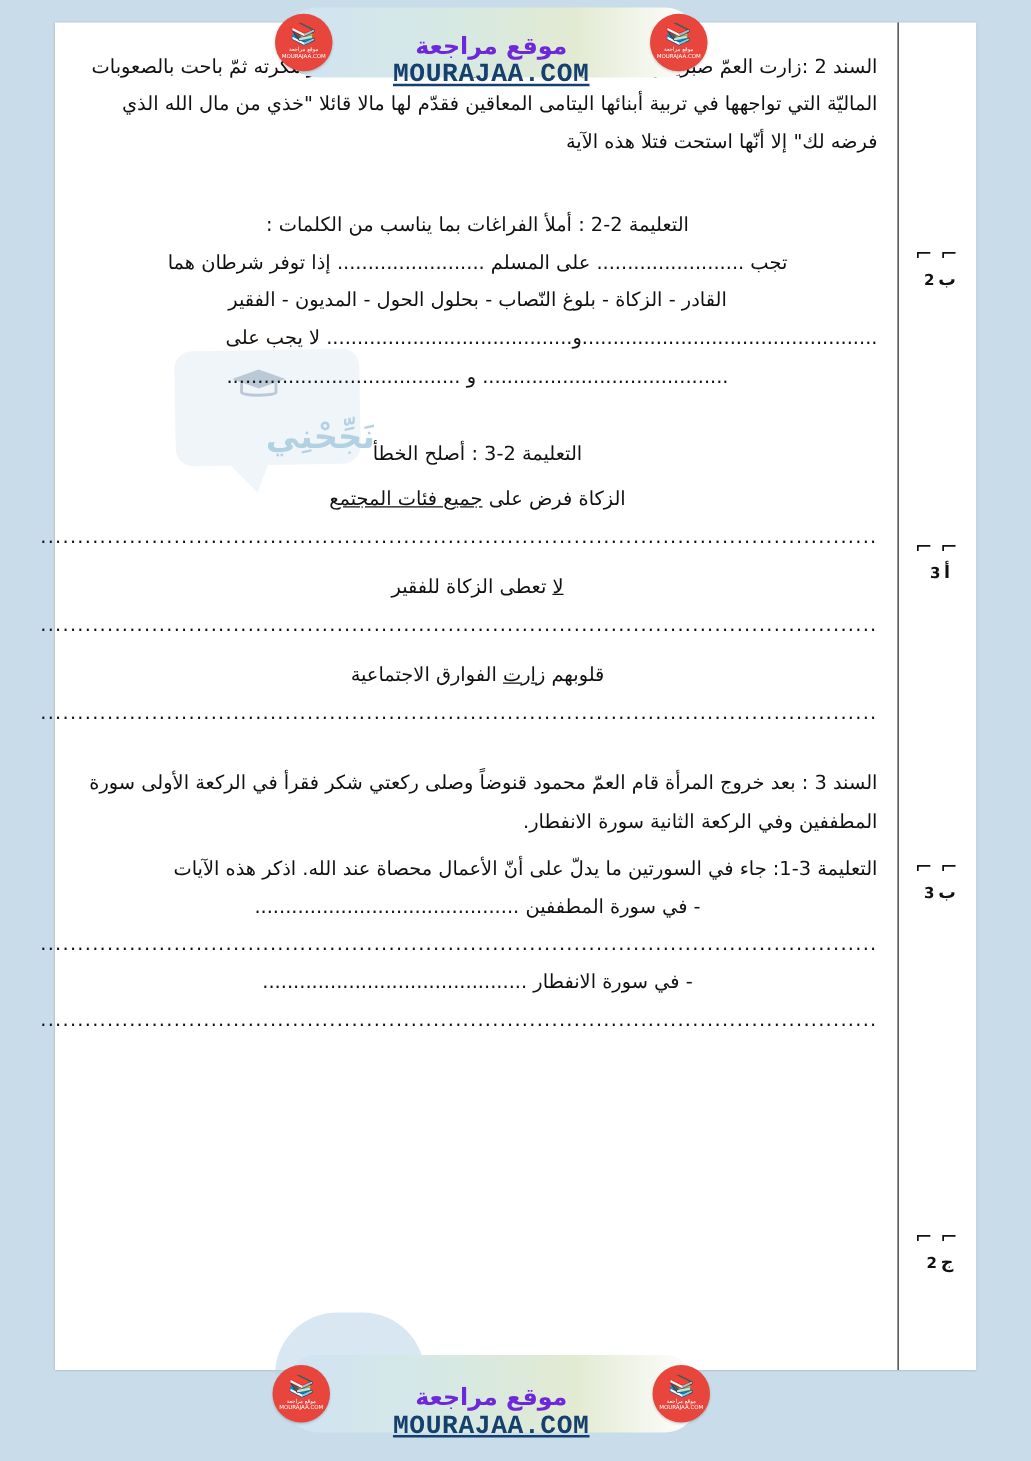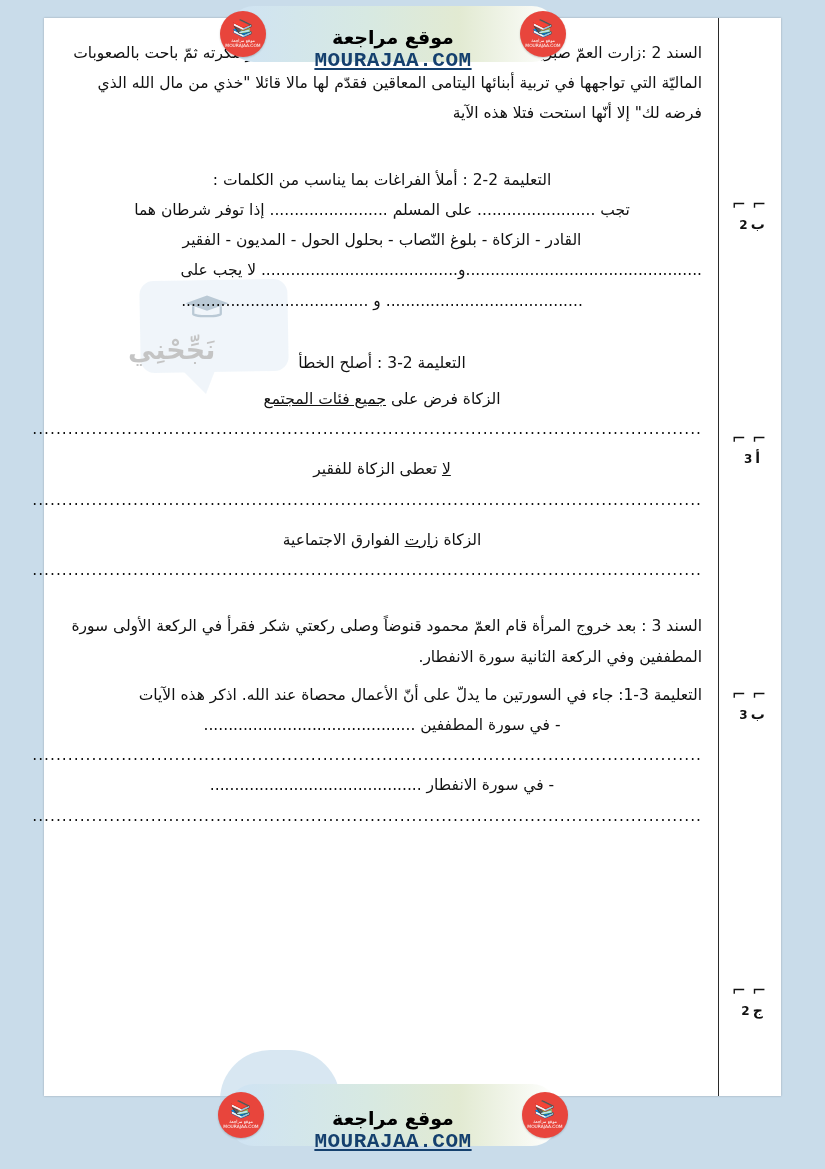--- a/index.html
+++ b/index.html
@@ -107,24 +107,24 @@
   }
   #wm-cap {
     position: absolute;
     left: 56px; top: 14px;
     width: 46px; height: 26px;
   }
   #wm-text {
     position: absolute;
     left: 0; top: 54px;
     width: 172px;
-    text-align: left;
+    text-align: right;
     font-size: 27px;
     font-weight: bold;
-    color: #404040;
+    color: #0369a1;
     direction: rtl;
   }
   #wm-tail {
     position: absolute;
     left: 52px; top: 88px;
     width: 0; height: 0;
     border-left: 26px solid transparent;
     border-right: 10px solid transparent;
     border-top: 26px solid #cfe0ef;
   }
@@ -154,21 +154,21 @@
     border-radius: 26px;
   }
   .banner-text {
     position: relative;
     text-align: center;
     line-height: 1.15;
     z-index: 3;
   }
   .banner-line1 {
     font-size: 19px;
-    color: #000000;
+    color: #6d28d9;
     font-weight: bold;
     direction: rtl;
     margin-top: 32px;
   }
   .banner-line2 {
     font-size: 21px;
     font-weight: bold;
     color: #15406e;
     letter-spacing: .5px;
     text-decoration: underline;
@@ -261,21 +261,21 @@
       <div class="spacer-10"></div>
 
       <p class="para center">
         <span class="u">لا</span><span> تعطى الزكاة للفقير</span>
       </p>
       <p class="para dots">.................................................................................................................</p>
 
       <div class="spacer-10"></div>
 
       <p class="para center">
-        <span>الزكاة </span><span class="u">زارت</span><span> الفوارق الاجتماعية</span>
+        <span>قلوبهم </span><span class="u">زارت</span><span> الفوارق الاجتماعية</span>
       </p>
       <p class="para dots">.................................................................................................................</p>
     </div>
 
     <div class="spacer-24"></div>
 
     <div class="blk">
       <p class="para">السند 3 : بعد خروج المرأة قام العمّ محمود قنوضاً وصلى ركعتي شكر فقرأ في الركعة الأولى سورة المطففين وفي الركعة الثانية سورة الانفطار.</p>
     </div>
 

